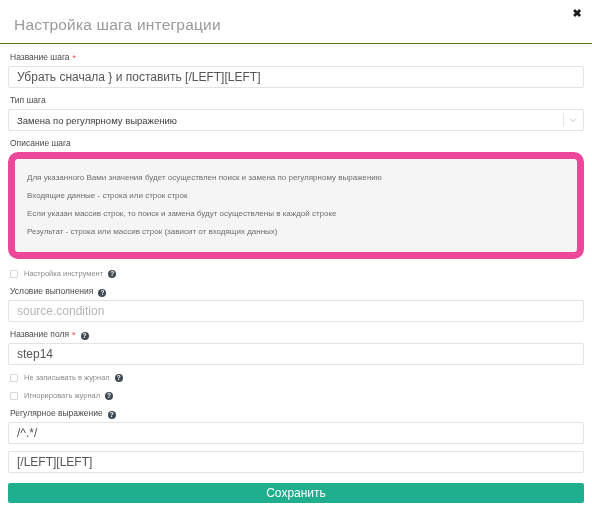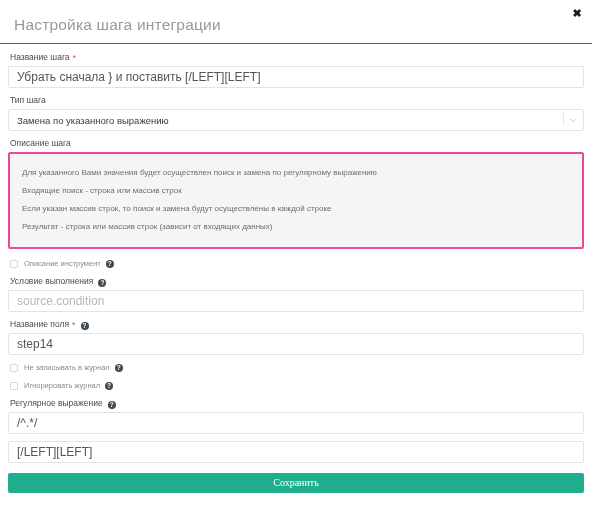--- a/index.html
+++ b/index.html
@@ -118,22 +118,22 @@
     right: 7px; top: 50%;
     transform: translateY(-50%);
     width: 8px; height: 8px;
     display: flex; align-items: center; justify-content: center;
     pointer-events: none;
   }
   .chevron-down svg { display: block; }
   
   .desc-box {
     background: #f5f5f5;
-    border: 2px solid #ec4899;
-    border-radius: 2px;
+    border: 7px solid #ec4899;
+    border-radius: 10px;
     padding: 9px 8px 12px 12px;
     margin-bottom: 9px;
   }
   .desc-line {
     font-size: 8px;
     color: #6d6d6d;
     line-height: 11px;
     padding: 3.5px 0;
   }
   
@@ -160,22 +160,22 @@
   
   .save-button {
     display: block;
     width: 576px;
     margin: 10px auto 4px auto;
     height: 20px;
     background: #1faf8f;
     color: #ffffff;
     border: none;
     border-radius: 2px;
-    font-family: Liberation Serif, serif;
-    font-size: 10px;
+    font-family: Liberation Sans, sans-serif;
+    font-size: 12px;
     line-height: 20px;
     text-align: center;
     cursor: pointer;
     padding: 0;
   }
 </style>
 </head>
 <body>
 
 <div class="modal">
@@ -194,46 +194,46 @@
       </div>
       <input class="text-input" type="text" value="Убрать сначала } и поставить [/LEFT][LEFT]" style="">
     </div>
 
     <div class="field">
       <div class="field-label">
         <span>Тип шага</span>
       </div>
       <div class="select-wrap">
         <div class="select-box">
-          <span>Замена по указанного выражению</span>
+          <span>Замена по регулярному выражению</span>
         </div>
         <div class="select-divider"></div>
         <div class="chevron-down">
           <svg width="8" height="8" viewBox="0 0 8 8" aria-hidden="true">
             <path d="M1 2.6 L4 5.6 L7 2.6" fill="none" stroke="#c6c6c6" stroke-width="1"></path>
           </svg>
         </div>
       </div>
     </div>
 
     <div class="field">
       <div class="field-label">
         <span>Описание шага</span>
       </div>
       <div class="desc-box">
         <div class="desc-line">Для указанного Вами значения будет осуществлен поиск и замена по регулярному выражению</div>
-        <div class="desc-line">Входящие поиск - строка или массив строк</div>
+        <div class="desc-line">Входящие данные - строка или строк строк</div>
         <div class="desc-line">Если указан массив строк, то поиск и замена будут осуществлены в каждой строке</div>
         <div class="desc-line">Результат - строка или массив строк (зависит от входящих данных)</div>
       </div>
     </div>
 
     <div class="checkbox-row">
       <div class="checkbox"></div>
-      <span class="checkbox-label">Описание инструмент</span>
+      <span class="checkbox-label">Настройка инструмент</span>
       <span class="help-icon">?</span>
     </div>
 
     <div class="field">
       <div class="field-label">
         <span>Условие выполнения</span>
         <span class="help-icon">?</span>
       </div>
       <input class="text-input" type="text" placeholder="source.condition" style="">
     </div>

